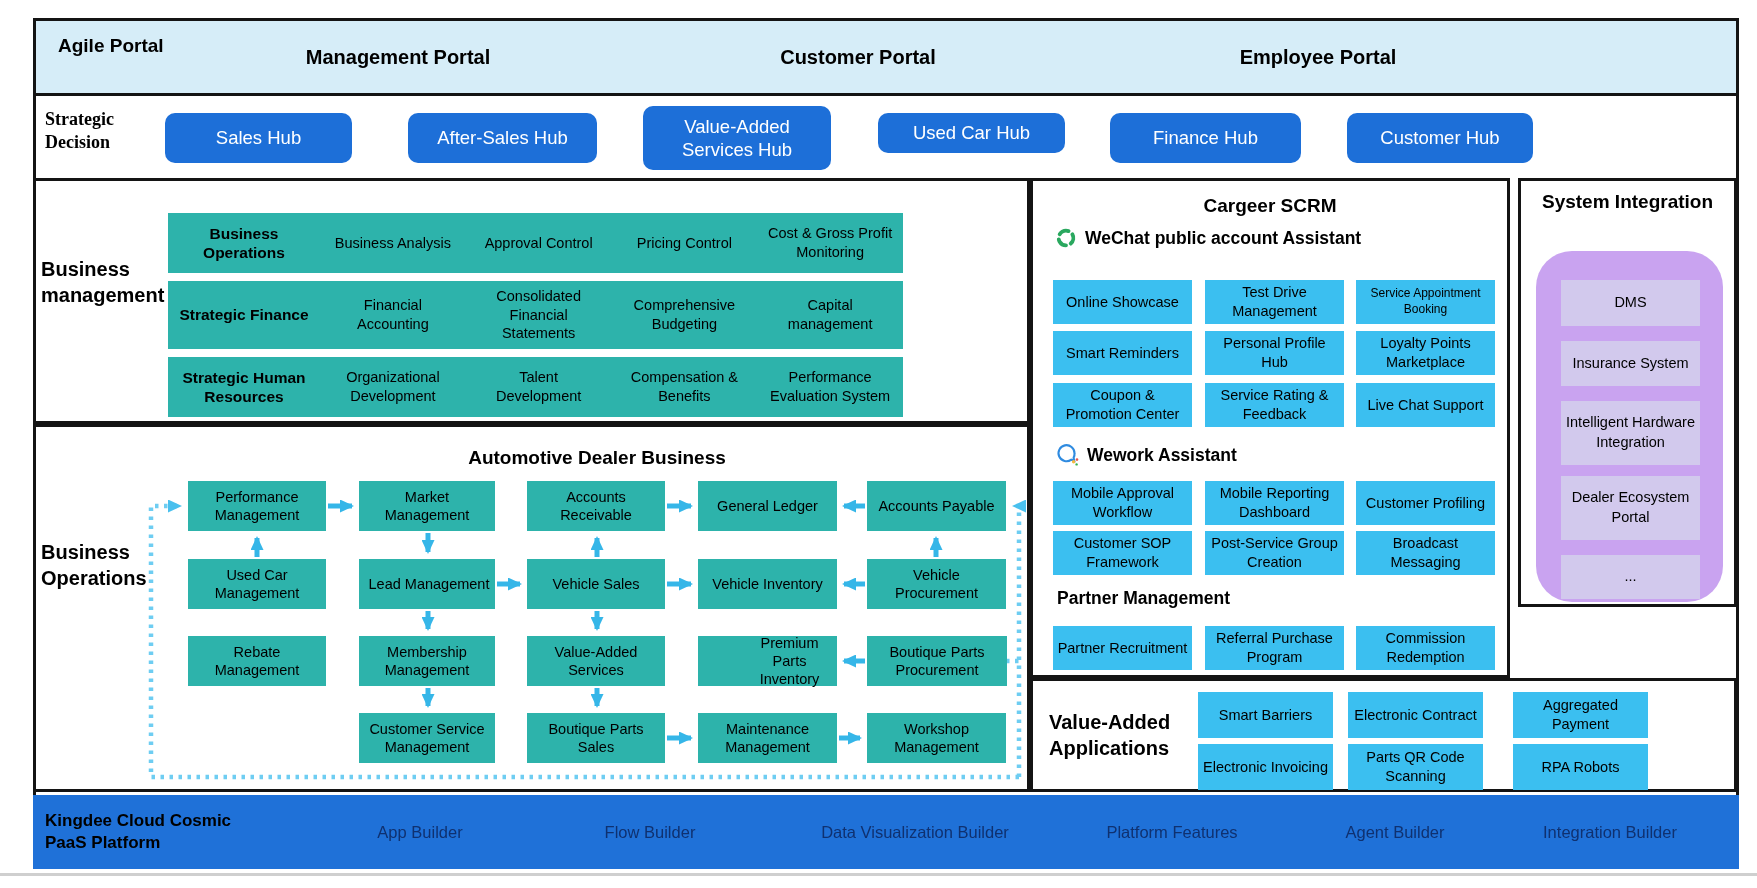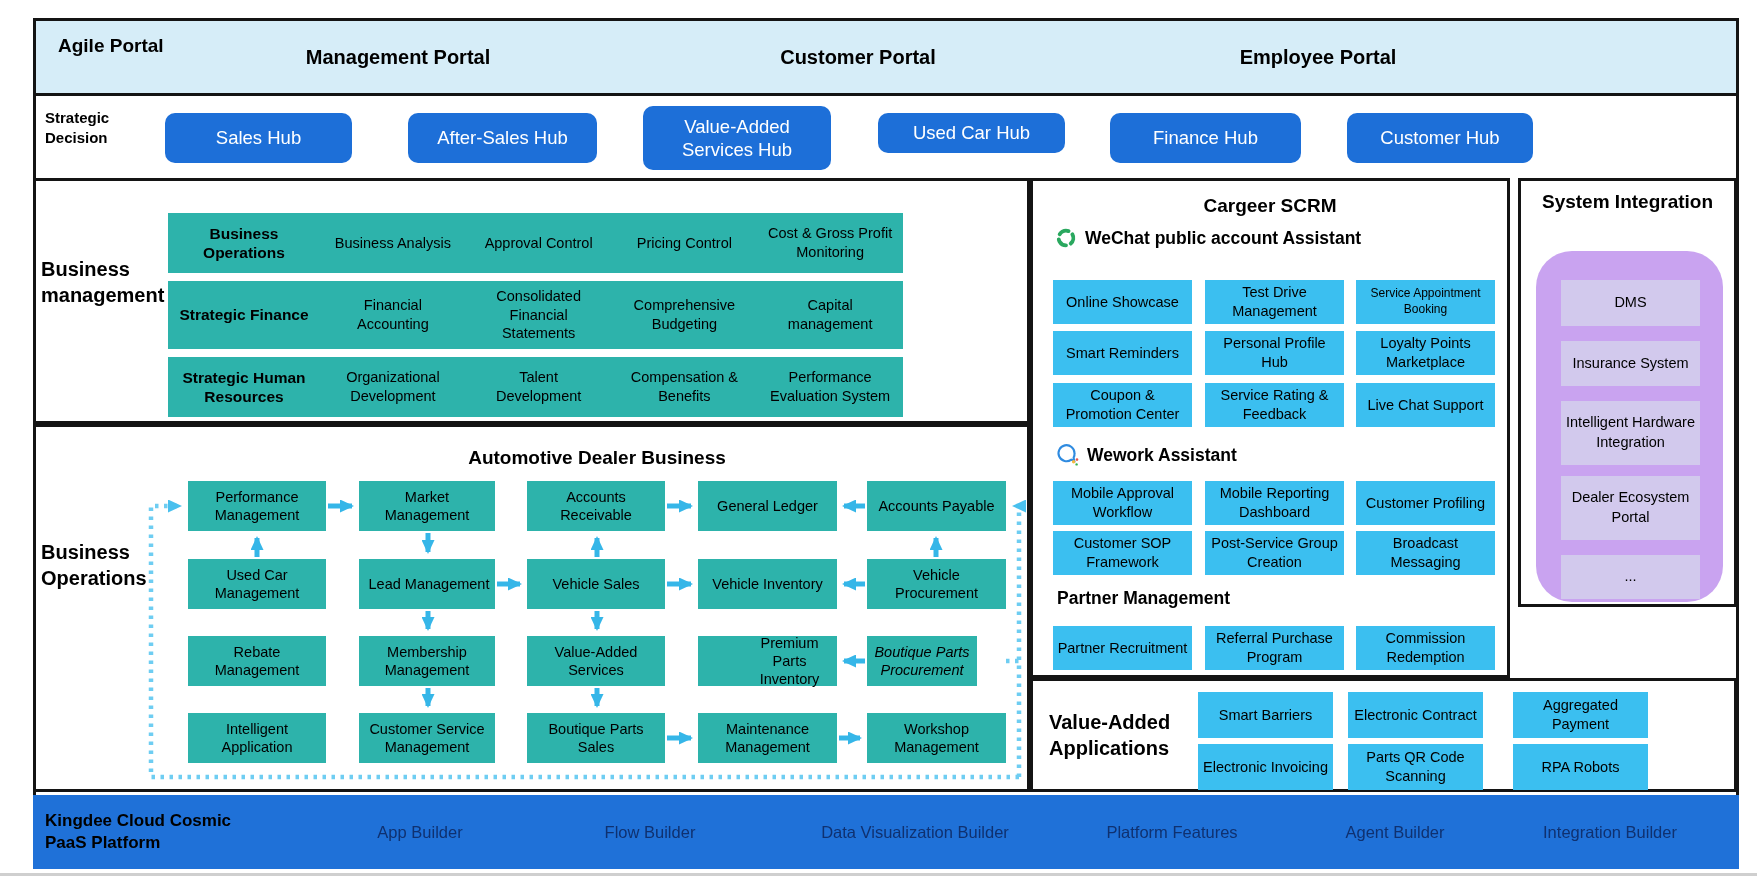--- a/index.html
+++ b/index.html
@@ -36,21 +36,21 @@
   <div class="abs" style="left:33px;top:18px;width:1706px;height:842px;border:3px solid #141414;"></div>
 
   <div class="abs" style="left:33px;top:18px;width:1706px;height:78px;border:3px solid #141414;background:var(--light_cyan,#d6edf8);">
     <div class="abs sec-label" style="left:22px;top:13px;width:110px;font-size:19px;">Agile Portal</div>
     <div class="abs" style="left:362px;top:50%;transform:translate(-50%,-50%);font-weight:700;font-size:20px;white-space:nowrap;">Management Portal</div>
     <div class="abs" style="left:822px;top:50%;transform:translate(-50%,-50%);font-weight:700;font-size:20px;white-space:nowrap;">Customer Portal</div>
     <div class="abs" style="left:1282px;top:50%;transform:translate(-50%,-50%);font-weight:700;font-size:20px;white-space:nowrap;">Employee Portal</div>
   </div>
 
   <div class="abs" style="left:33px;top:96px;width:1706px;height:82px;">
-    <div class="abs sec-label" style="left:12px;top:12px;width:110px;font-size:15px;">Strategic Decision</div>
+    <div class="abs sec-label" style="left:12px;top:12px;width:110px;font-size:18px;font-family:Liberation Serif, serif;">Strategic Decision</div>
     <div class="hub" style="left:132px;top:17px;width:187px;height:50px;">Sales Hub</div>
     <div class="hub" style="left:375px;top:17px;width:189px;height:50px;">After-Sales Hub</div>
     <div class="hub" style="left:610px;top:10px;width:188px;height:64px;padding:0 20px;">Value-Added Services Hub</div>
     <div class="hub" style="left:845px;top:17px;width:187px;height:40px;">Used Car Hub</div>
     <div class="hub" style="left:1077px;top:17px;width:191px;height:50px;">Finance Hub</div>
     <div class="hub" style="left:1314px;top:17px;width:186px;height:50px;">Customer Hub</div>
   </div>
 
   <div class="panel" style="left:33px;top:178px;width:997px;height:246px;">
     <div class="abs sec-label" style="left:5px;top:75px;width:165px;">Business management</div>
@@ -126,23 +126,22 @@
     <div class="fbox" style="left:152px;top:132px;">Used Car Management</div>
     <div class="fbox" style="left:323px;top:132px;width:136px;padding-left:8px;">Lead Management</div>
     <div class="fbox" style="left:491px;top:132px;">Vehicle Sales</div>
     <div class="fbox" style="left:662px;top:132px;width:139px;">Vehicle Inventory</div>
     <div class="fbox" style="left:831px;top:132px;width:139px;">Vehicle Procurement</div>
 
     <div class="fbox" style="left:152px;top:209px;">Rebate Management</div>
     <div class="fbox" style="left:323px;top:209px;width:136px;">Membership Management</div>
     <div class="fbox" style="left:491px;top:209px;">Value-Added Services</div>
     <div class="fbox" style="left:662px;top:209px;width:139px;padding-left:48px;">Premium Parts Inventory</div>
-    <div class="fbox" style="left:831px;top:209px;width:110px;font-style:italic;">Boutique Parts Procurement</div>
-
-    <div class="fbox" style="left:152px;top:286px;">Intelligent Application</div>
+    <div class="fbox" style="left:831px;top:209px;width:140px;">Boutique Parts Procurement</div>
+
     <div class="fbox" style="left:323px;top:286px;width:136px;">Customer Service Management</div>
     <div class="fbox" style="left:491px;top:286px;">Boutique Parts Sales</div>
     <div class="fbox" style="left:662px;top:286px;width:139px;">Maintenance Management</div>
     <div class="fbox" style="left:831px;top:286px;width:139px;">Workshop Management</div>
   </div>
 
   <div class="panel" style="left:1030px;top:178px;width:480px;height:500px;">
     <div class="abs ptitle" style="left:50%;top:14px;transform:translateX(-50%);white-space:nowrap;">Cargeer SCRM</div>
 
     <div class="scrm-hdr" style="left:22px;top:46px;">

